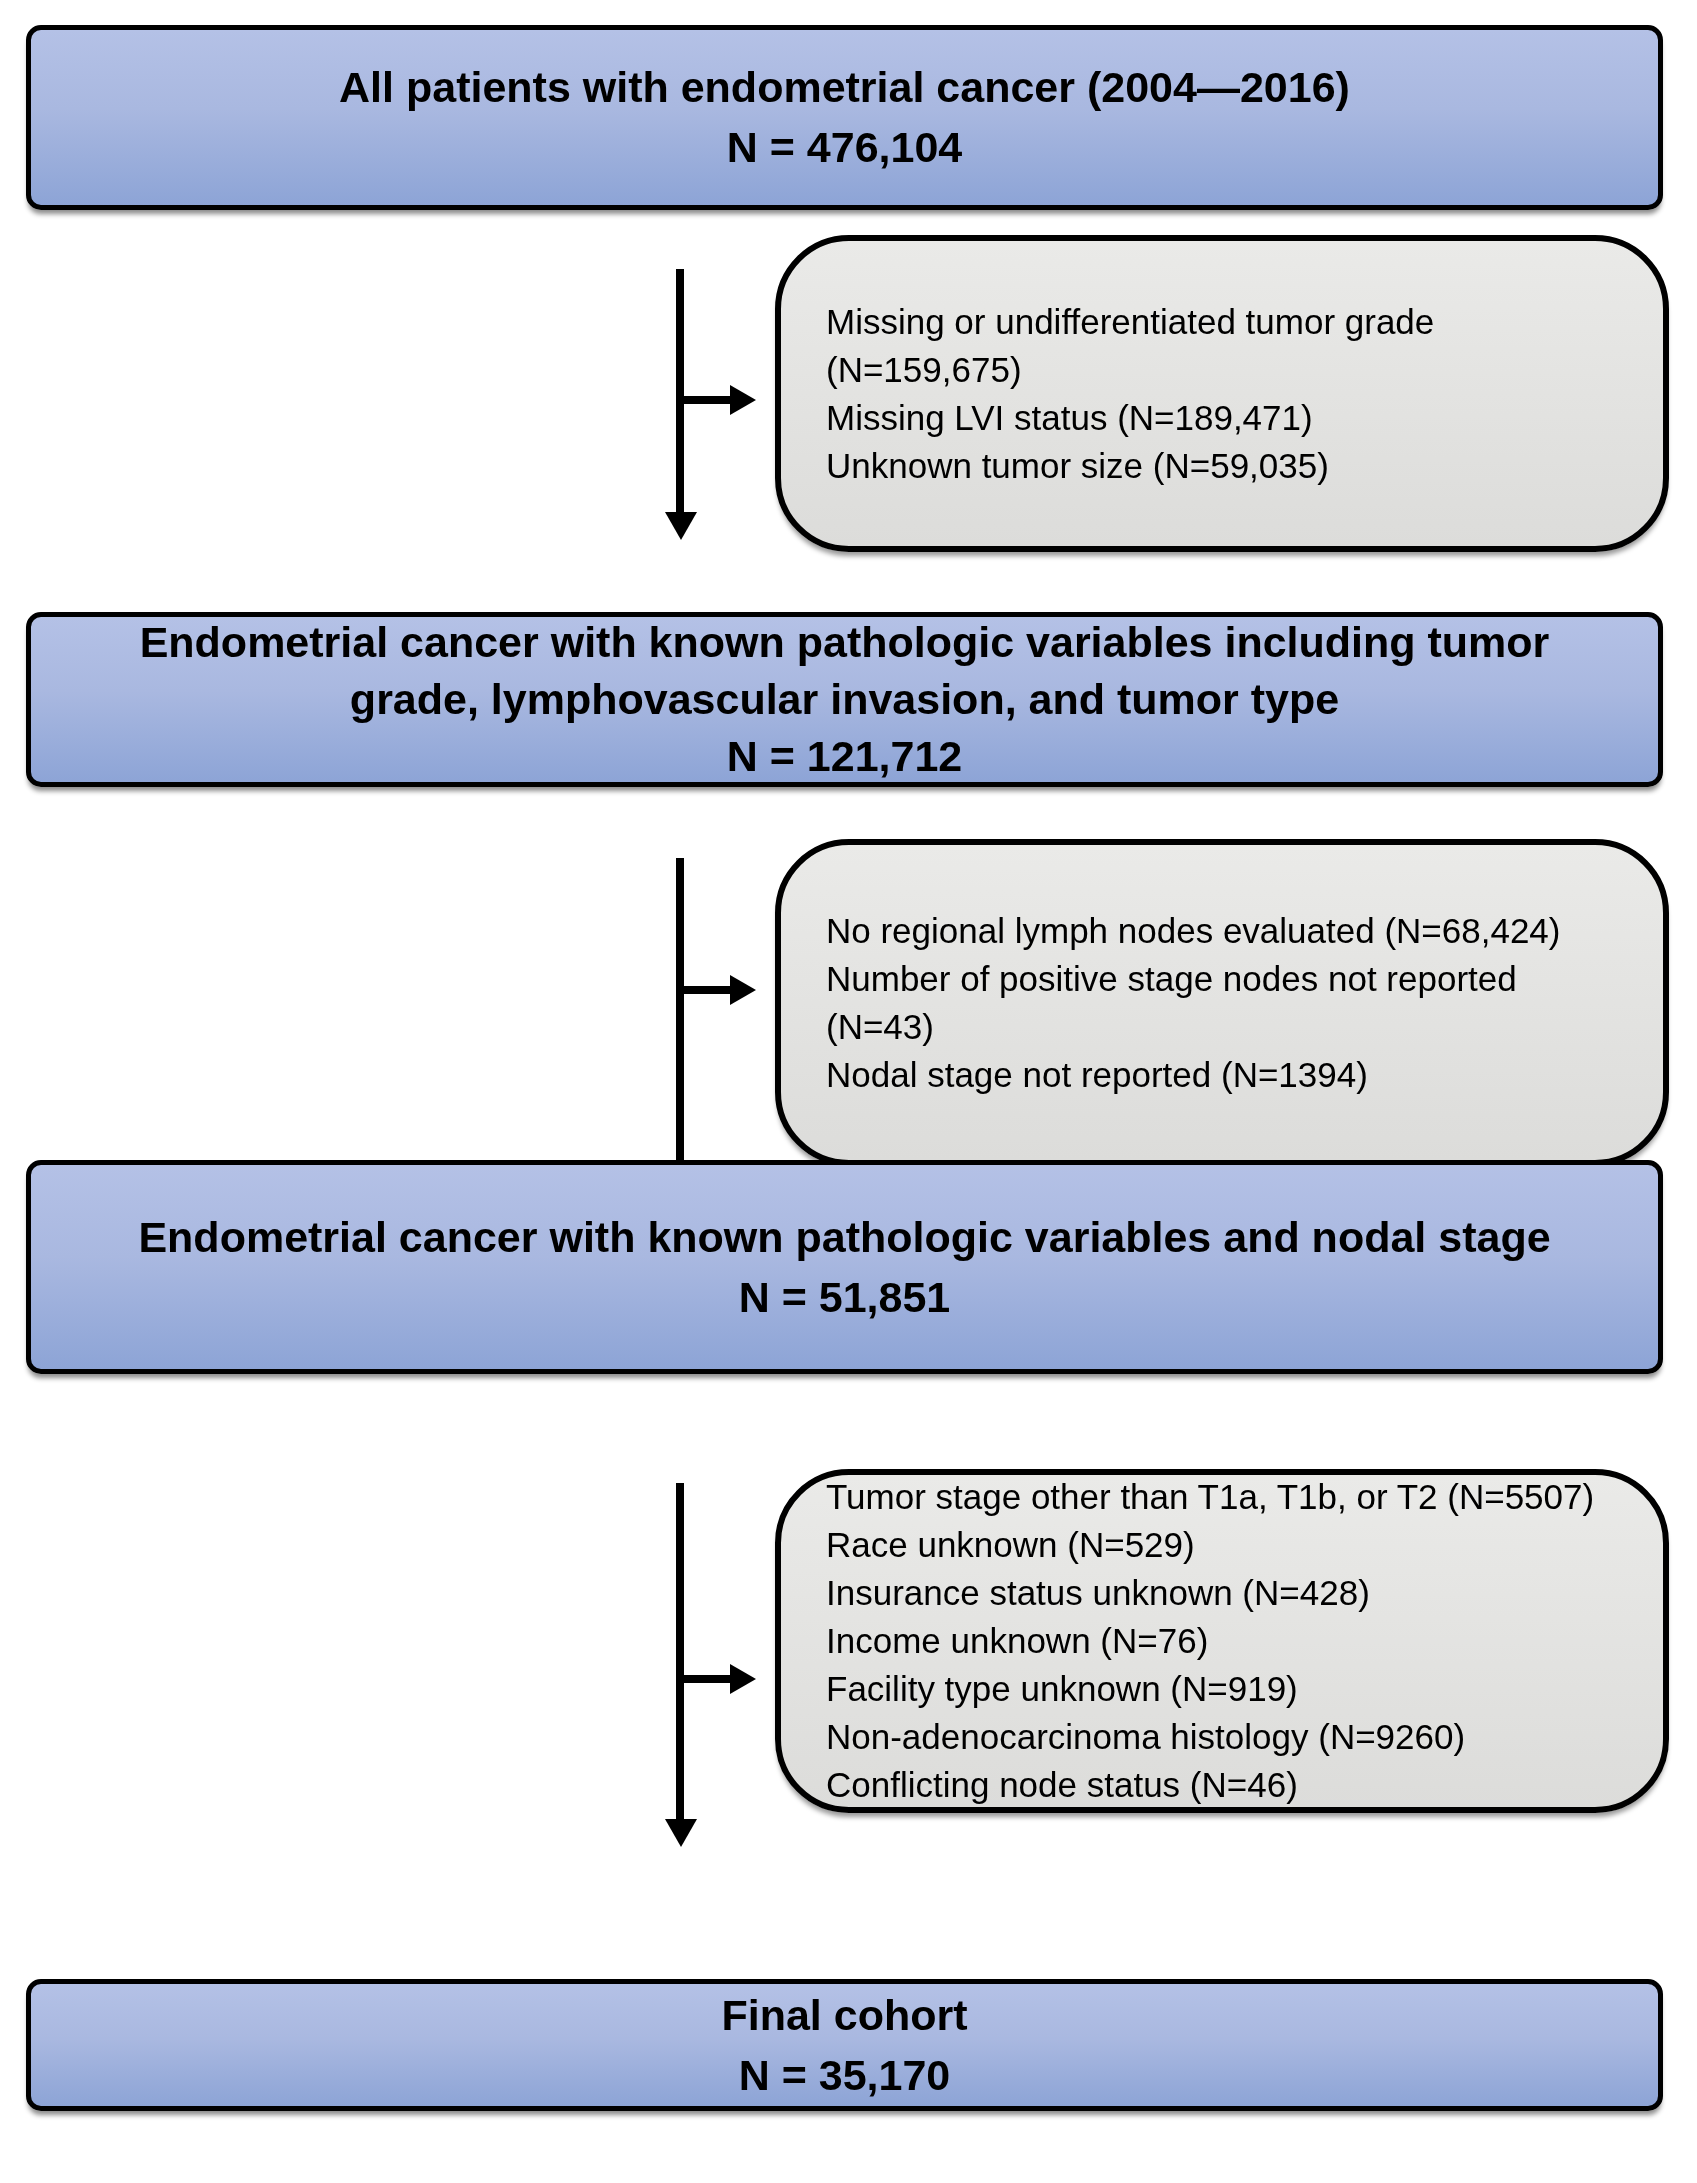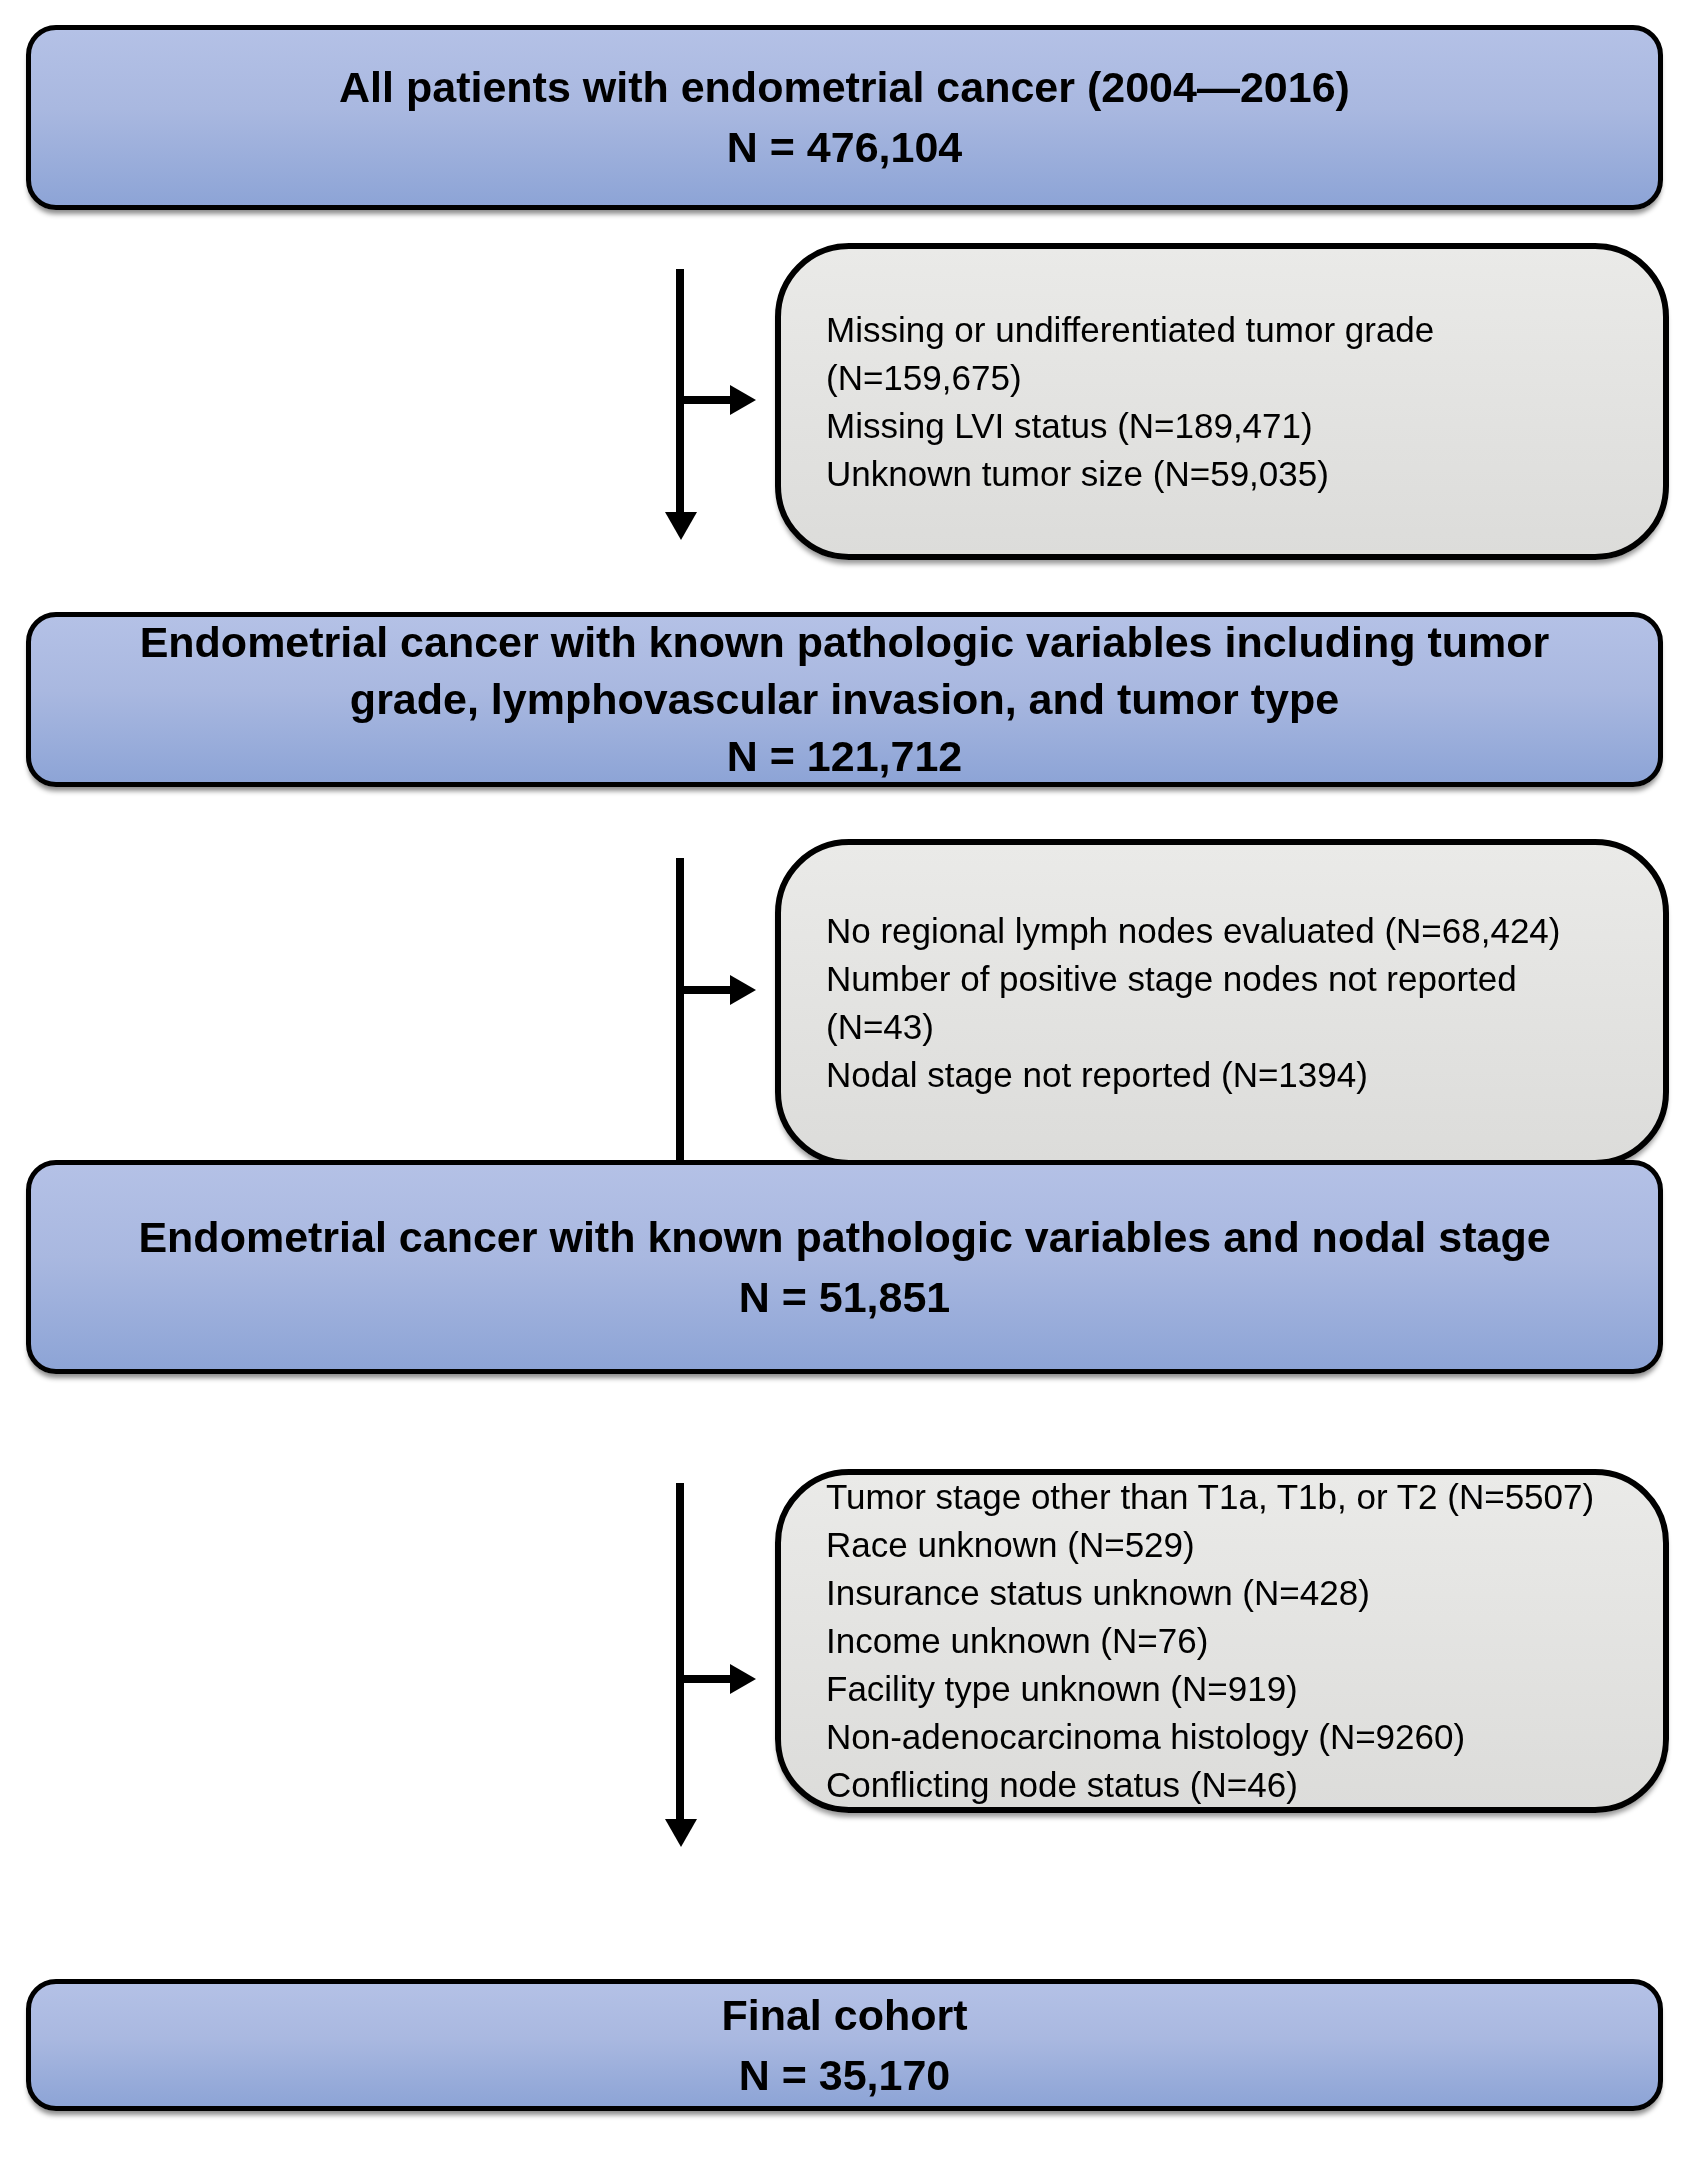--- a/index.html
+++ b/index.html
@@ -17,21 +17,21 @@
     height: 2183px;
     overflow: hidden;
   }
   
   .pop {
     position: absolute;
     left: 26px;
     width: 1637px;
     box-sizing: border-box;
     border: 5.8px solid var(--border-black, #000000);
-    border-radius: 30px;
+    border-radius: 15px;
     background: linear-gradient(180deg,
       var(--box-blue-top, #b4c1e6) 0%,
       #a9b8e0 45%,
       var(--box-blue-bottom, #8da4d6) 100%);
     box-shadow: 0 6.5px 5.2px -2.6px rgba(0,0,0,0.45);
     display: flex;
     flex-direction: column;
     justify-content: center;
     align-items: center;
     font-weight: bold;
@@ -67,21 +67,21 @@
     padding-left: 45px;
     padding-right: 13px;
     font-size: 35px;
   }
   .excl .line {
     line-height: 48px;
     height: 48px;
     white-space: nowrap;
     text-align: left;
   }
-  .g1 { top: 243px;  height: 317px; }
+  .g1 { top: 235px;  height: 317px; }
   .g2 { top: 839px; height: 327px; }
   .g3 { top: 1469px; height: 344px; }
 
   
   .shaft {
     position: absolute;
     background: var(--border-black, #000000);
   }
   .v { width: 8.4px; }
   .h { height: 8.4px; }

